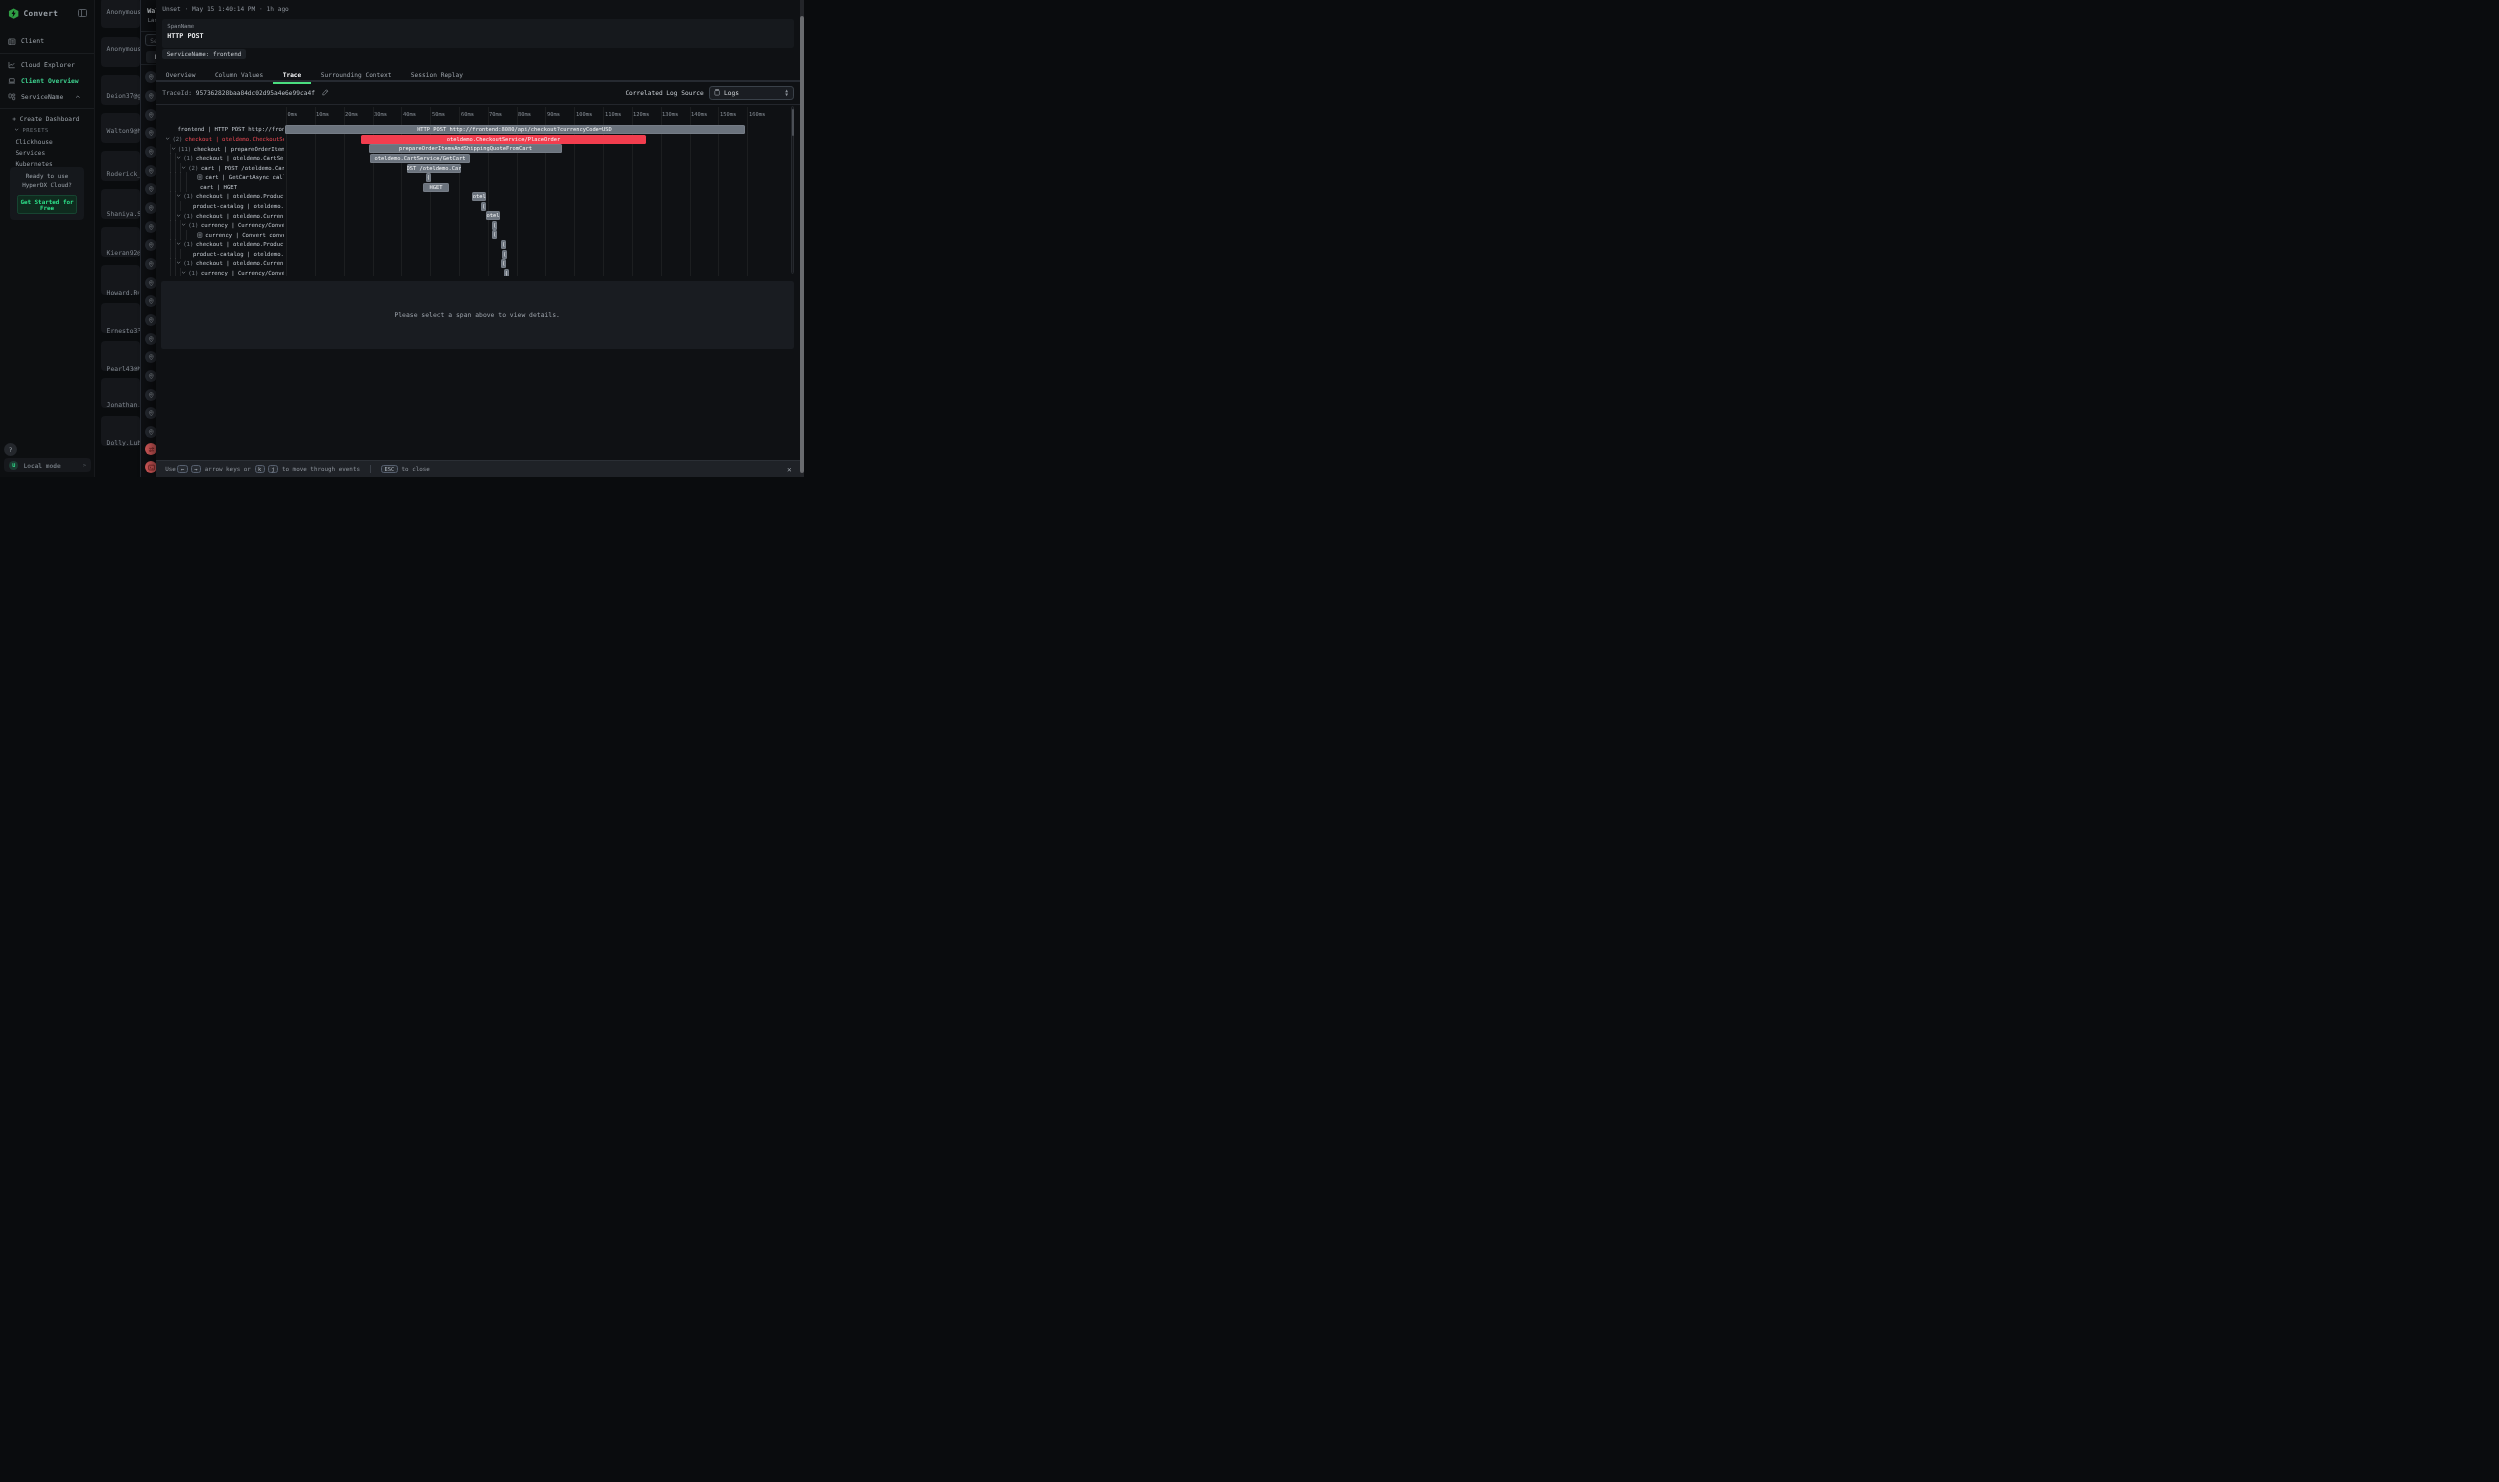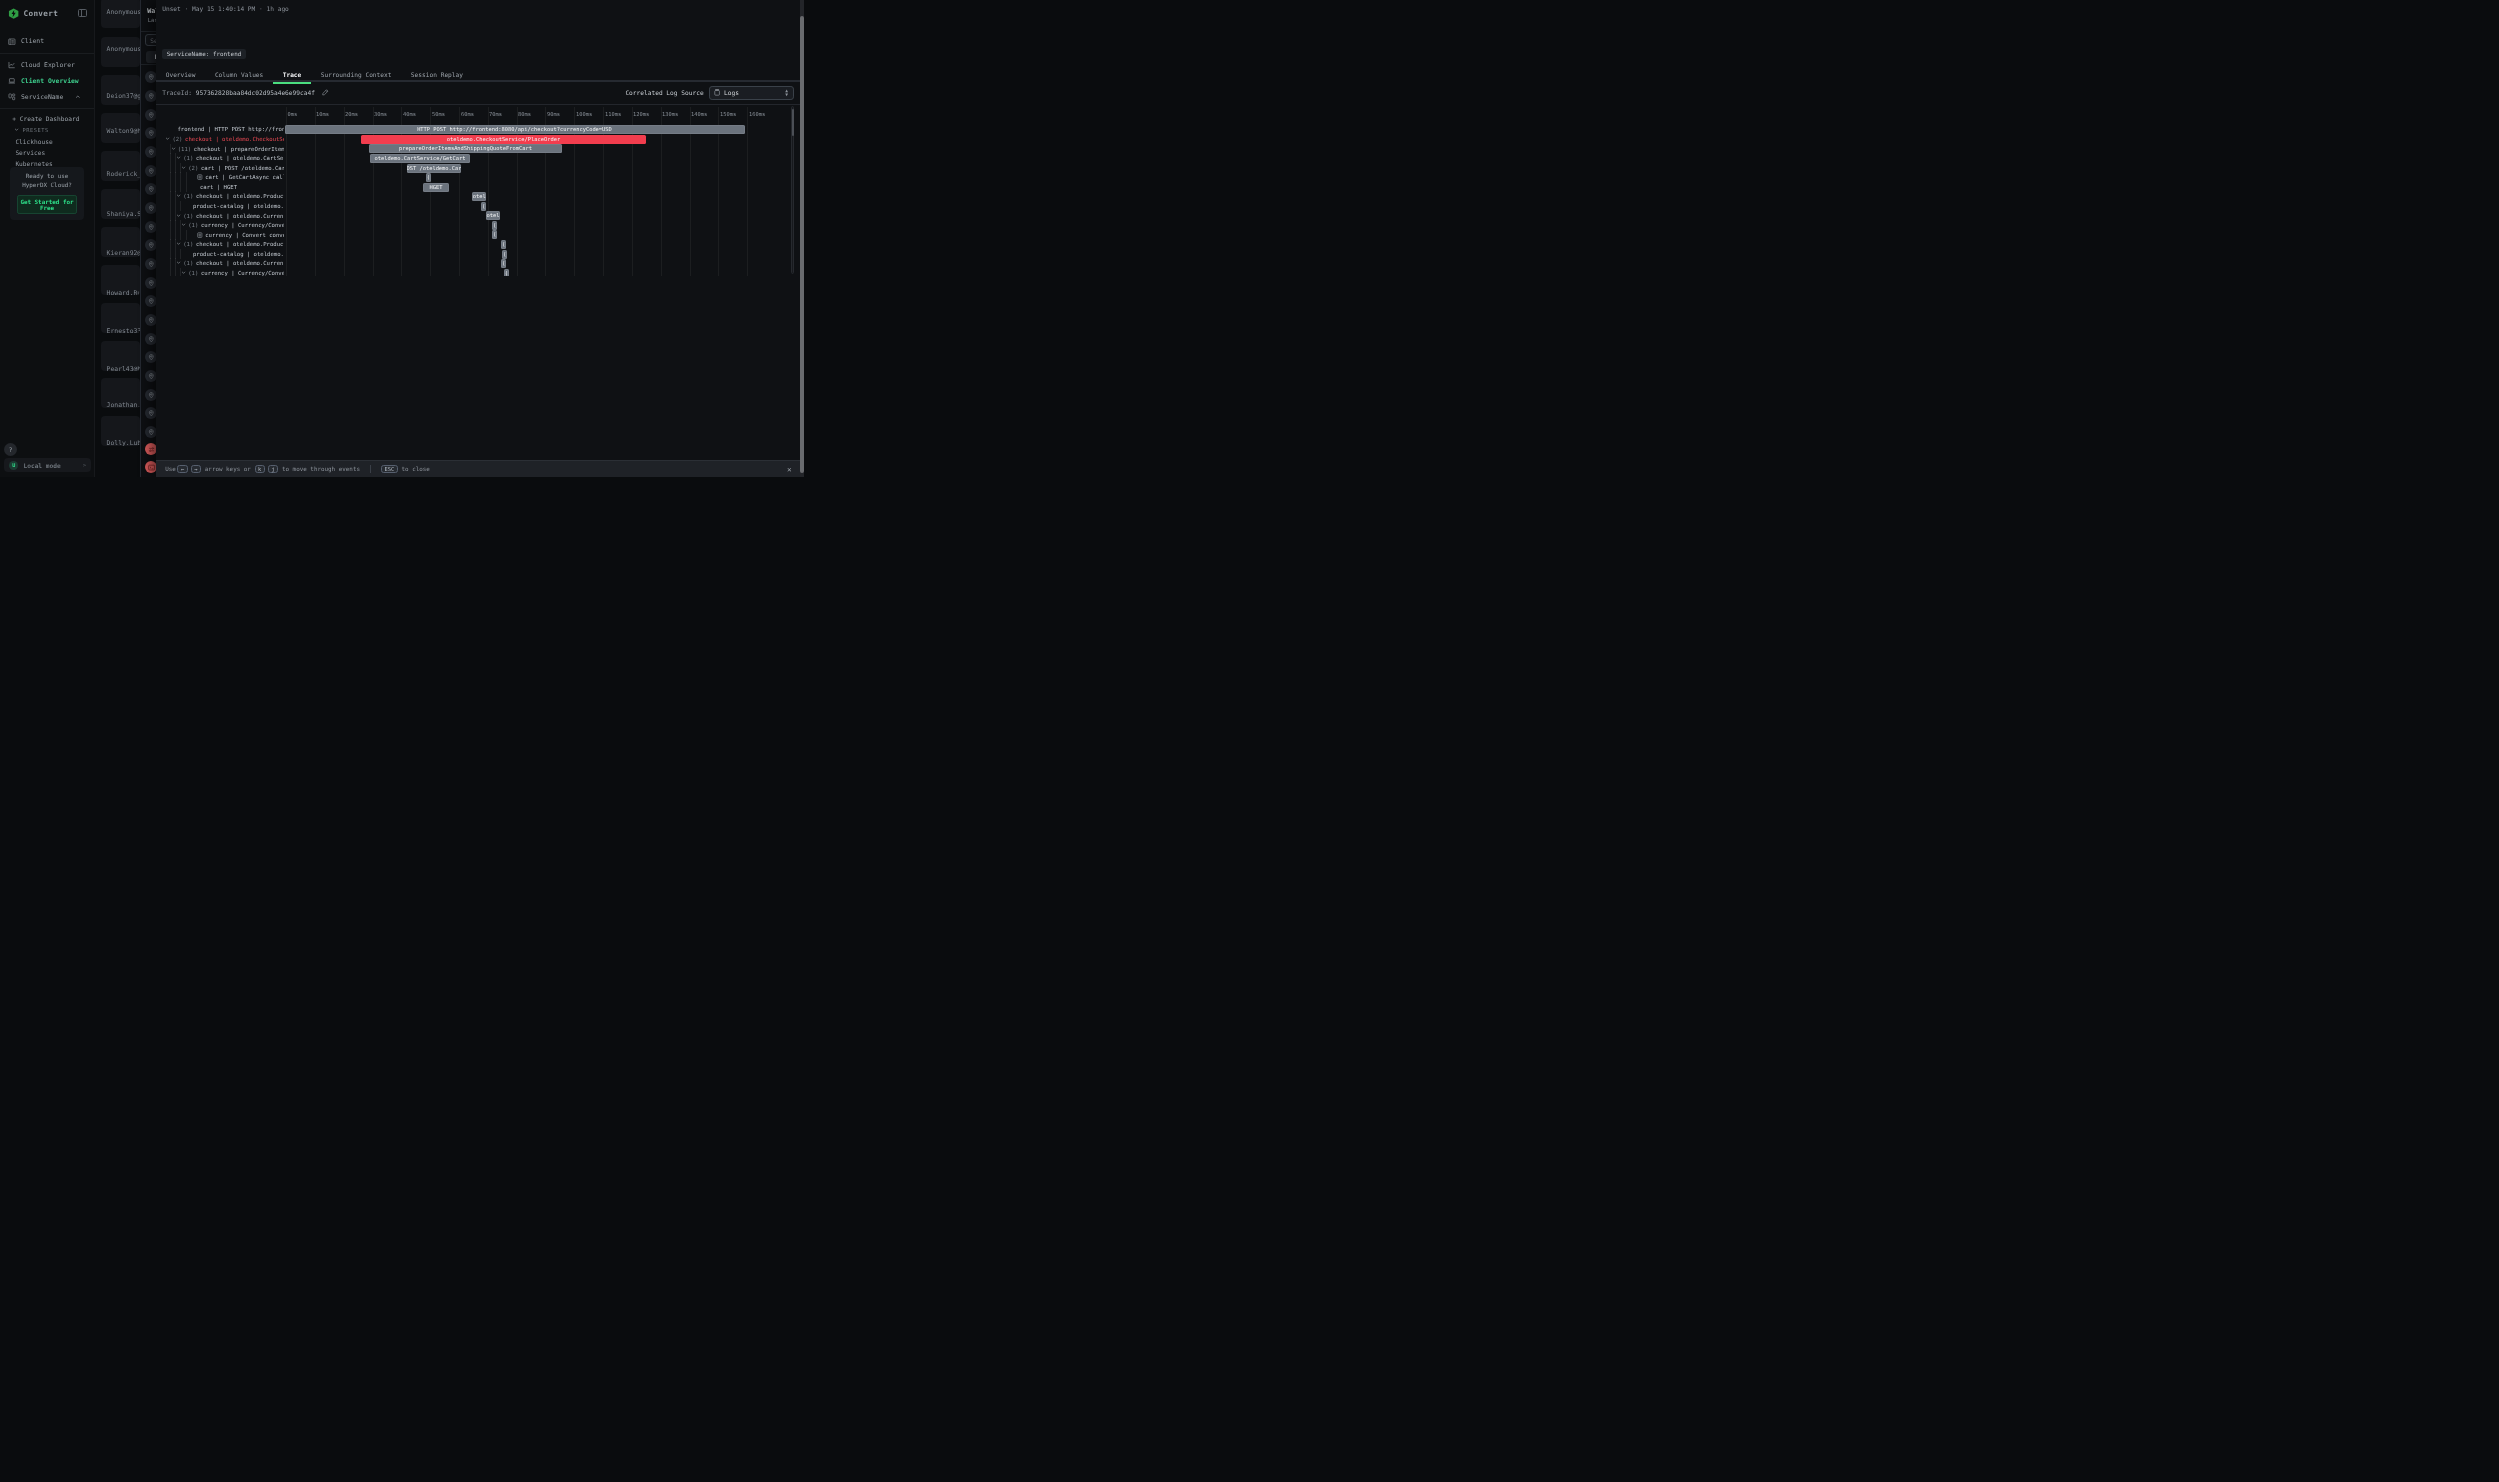--- a/index.html
+++ b/index.html
@@ -384,20 +384,24 @@
             <rect x="2" y="4" width="20" height="16" rx="3" stroke="#5c1416" fill="none" stroke-width="2"></rect>
             <path d="M6 9 L10 12 L6 15 M12 16 H18" stroke="#5c1416" fill="none" stroke-width="2"></path>
           </svg>
         </div>
       </div>
   </div>
 
   <div id="overlay">
     <div id="crumb">Unset · May 15 1:40:14 PM · 1h ago</div>
 
+    <div id="span-card">
+      <div id="span-label">SpanName</div>
+      <div id="span-value">HTTP POST</div>
+    </div>
     <div id="svc-badge">ServiceName: frontend</div>
 
     <div id="tabs">
         <div class="tab">Overview</div>
         <div class="tab">Column Values</div>
         <div class="tab active">Trace</div>
         <div class="tab">Surrounding Context</div>
         <div class="tab">Session Replay</div>
       </div>
 
@@ -663,20 +667,23 @@
           </div>
           <div class="bar gray" style="left: 220px; width: 4.9px; top: 165px;">
             <span>(</span>
           </div>
         </div>
       <div id="wf-scroll">
           <div id="wf-thumb"></div>
         </div>
     </div>
 
+    <div id="detail-panel">
+      <span>Please select a span above to view details.</span>
+    </div>
 
     <div id="panel-footer">
       <span>Use</span>
       <span class="kcap">←</span>
       <span class="kcap">→</span>
       <span class="f-sp">arrow keys or</span>
       <span class="kcap">k</span>
       <span class="kcap">j</span>
       <span class="f-sp">to move through events</span>
       <span class="f-div"></span>

